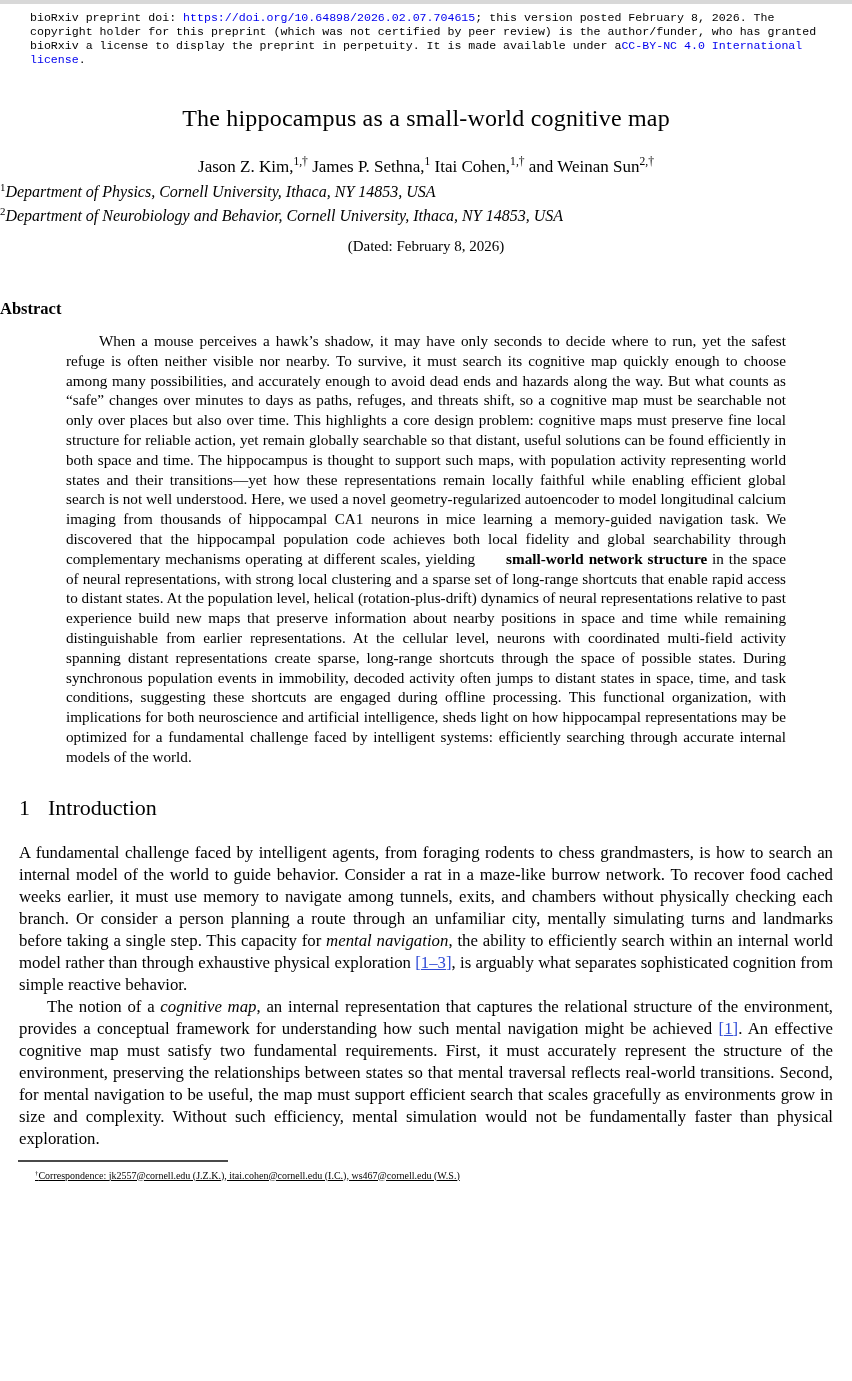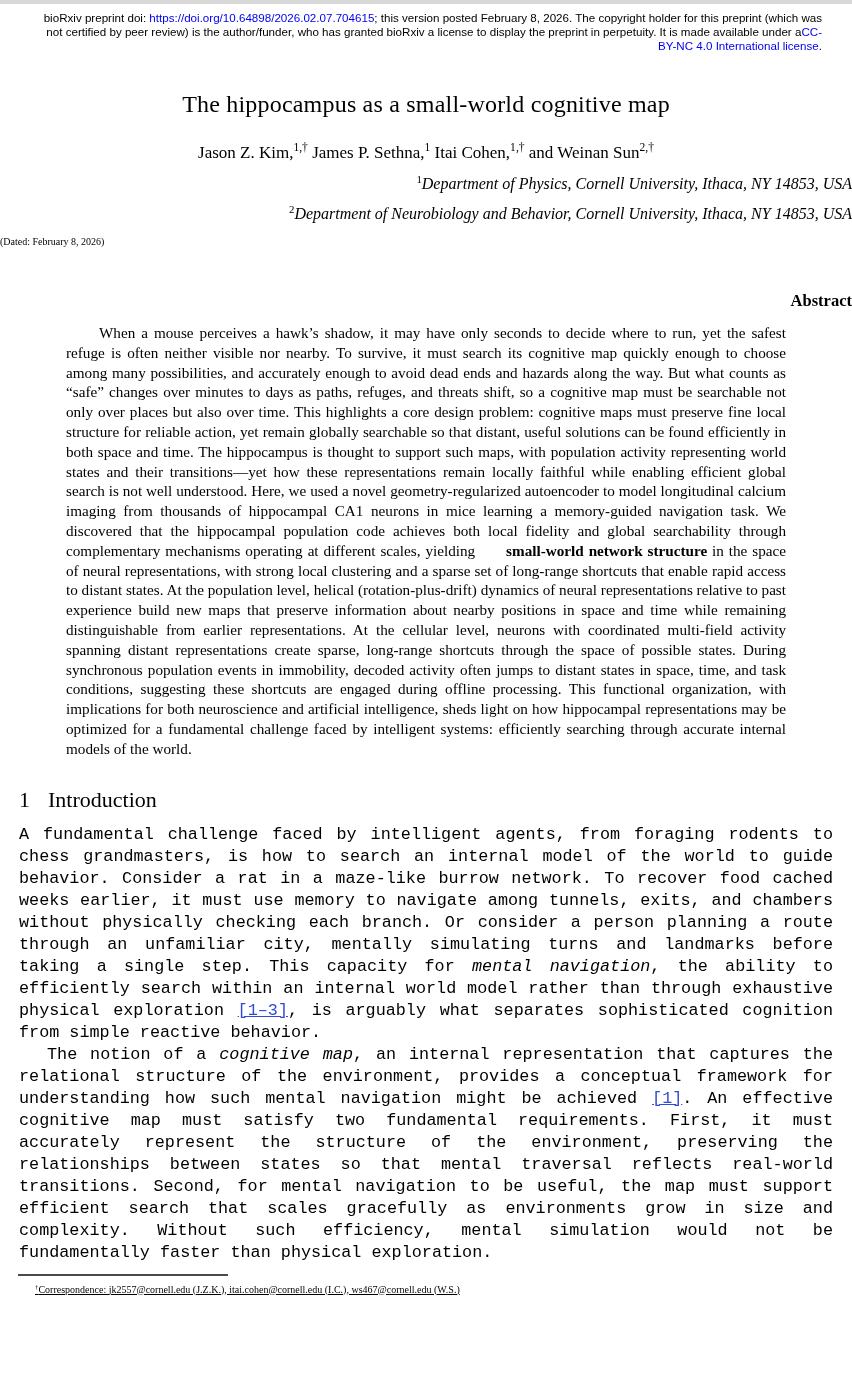--- a/index.html
+++ b/index.html
@@ -4,46 +4,46 @@
 <style>
   html,body{margin:0;padding:0;}
   body{
     width:852px;height:1381px;background:#ffffff;color:#000;
     font-family:"Liberation Serif", serif;
     -webkit-font-smoothing:antialiased;
     overflow:hidden;
   }
   .top-strip{height:4px;width:100%;background:#d8d8d8;}
   .banner{
-    font-family:Liberation Sans, sans-serif;
-    font-size:11.6px;line-height:14px;text-align:right;
+    font-family:Liberation Mono, monospace;
+    font-size:11.6px;line-height:14px;text-align:left;
     width:792px;margin:7px auto 0;
   }
   .seg-a{color:#0000ee;text-decoration:none;cursor:pointer;}
   .seg-cite{color:#2f4bd6;text-decoration:underline;cursor:pointer;}
   .seg-b{font-weight:bold;margin-left:26px;}
   .seg-i{font-style:italic;}
   .seg-sup{font-size:68%;vertical-align:super;line-height:0;}
   .title{
     text-align:center;font-size:24px;font-weight:normal;
     margin:38px 30px 0;letter-spacing:.2px;
   }
   .authors{text-align:center;font-size:17px;margin-top:25px;}
-  .affiliation{text-align:right;font-size:16px;margin-top:12px;}
+  .affiliation{text-align:left;font-size:16px;margin-top:6px;}
   .affiliation:first-of-type{margin-top:15px;}
-  .dated{font-size:10px;margin-top:13px;}
-  .abstract-heading{text-align:right;font-size:16.5px;font-weight:bold;margin-top:44px;}
+  .dated{text-align:center;font-size:15px;margin-top:13px;}
+  .abstract-heading{text-align:left;font-size:16.5px;font-weight:bold;margin-top:44px;}
   .abstract-body{
     margin:12px 66px 0;font-size:15.2px;line-height:19.8px;
     text-align:justify;
   }
   .abstract-body p{margin:0;text-indent:33px;}
   .section-heading{margin:28px 19px 0;font-size:22px;font-weight:normal;}
   .section-heading .sec-num{display:inline-block;margin-right:18px;}
-  .body-text{margin:11px 19px 0;font-size:16.8px;line-height:22px;text-align:justify;font-family:Liberation Mono, monospace;}
+  .body-text{margin:21px 19px 0;font-size:16.8px;line-height:22px;text-align:justify;}
   .body-text p{margin:0;text-indent:28px;}
   .body-text p.first{text-indent:0;}
   .footnote-rule{height:2px;width:210px;background:#4a4a4a;margin:10px 0 0 18px;border:none;}
   .footnote{margin:5px 19px 0;font-size:10px;line-height:18px;text-indent:16px;text-decoration:underline;}
 </style>
 </head>
 <body>
 
 <div class="top-strip"></div>
 

